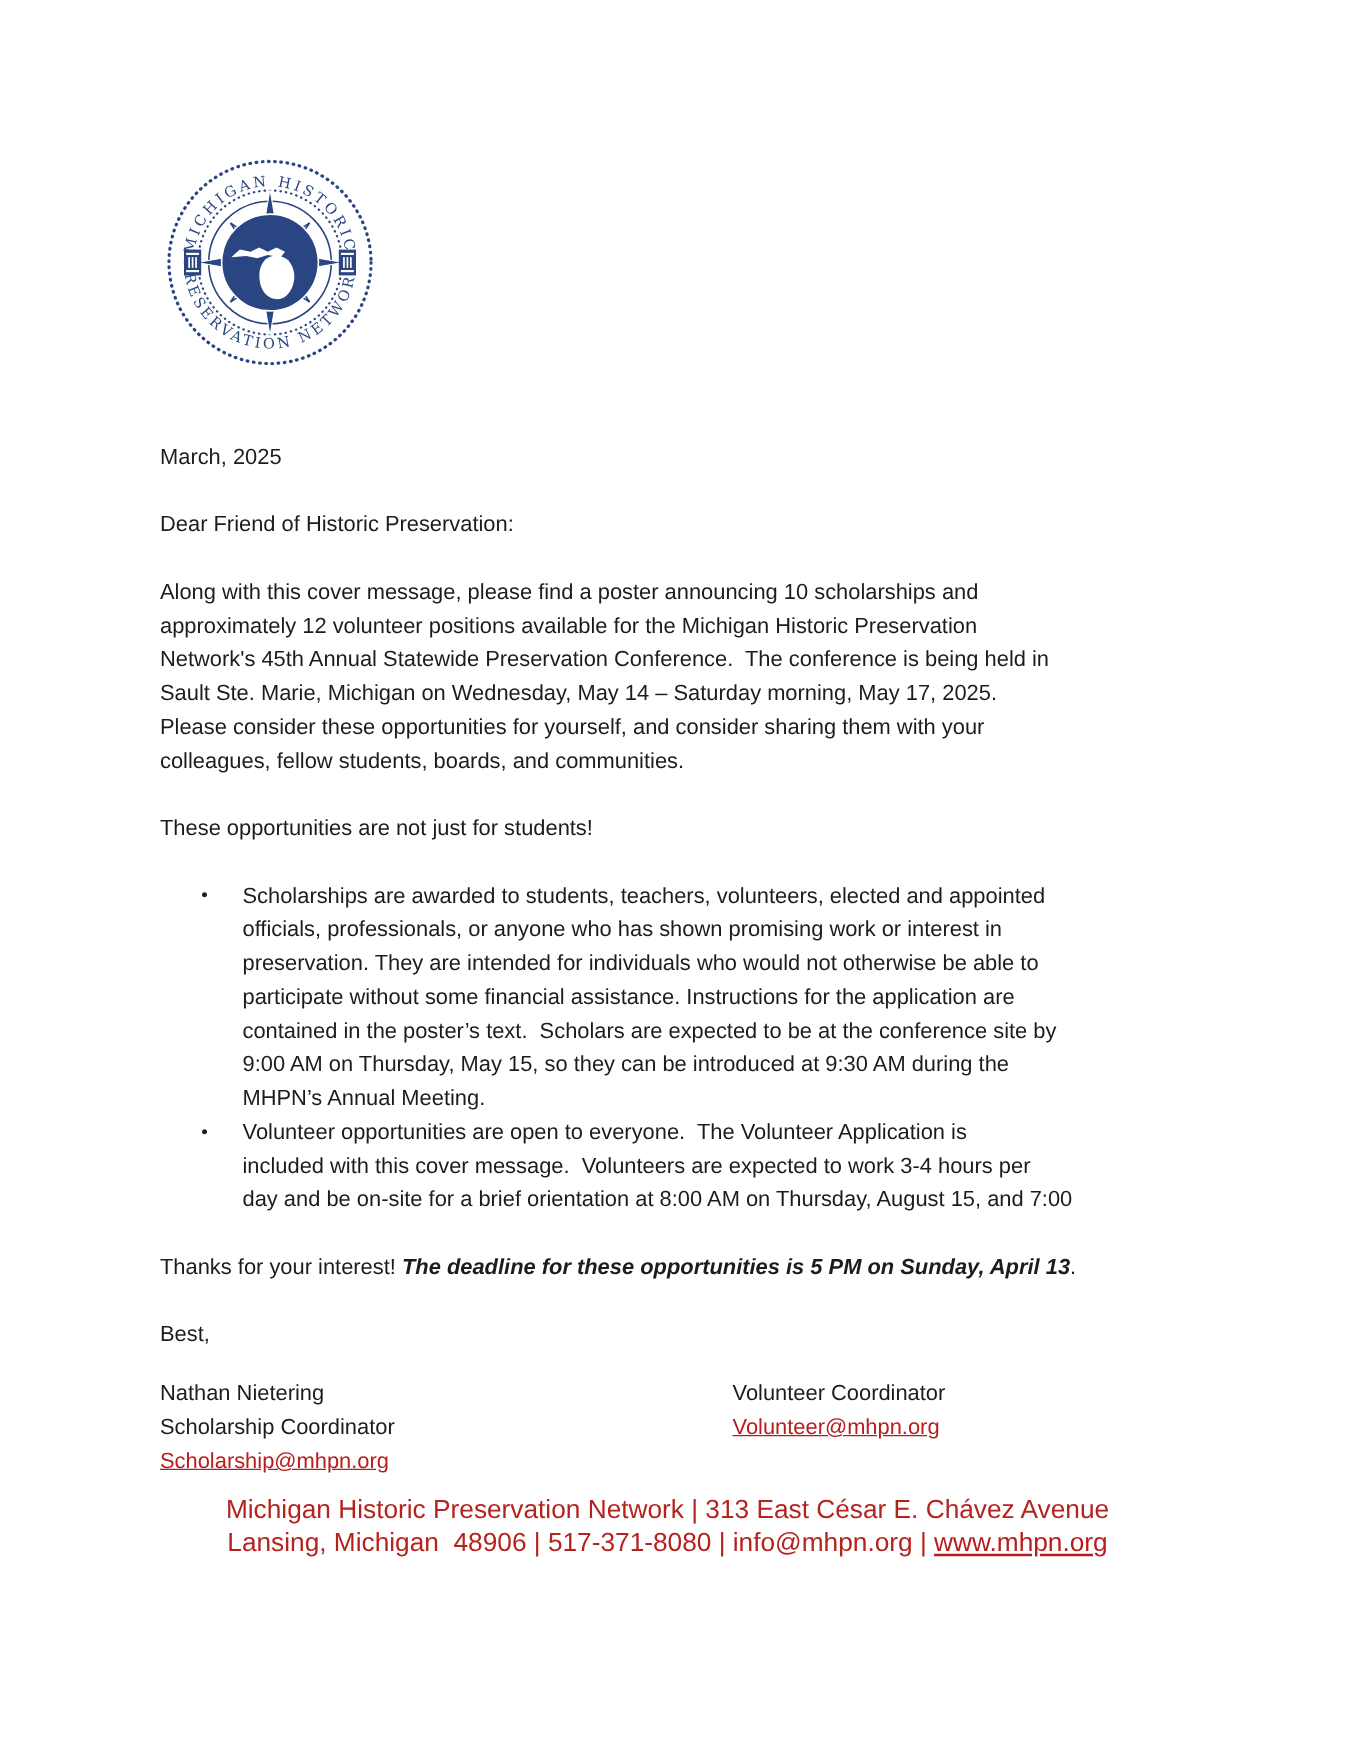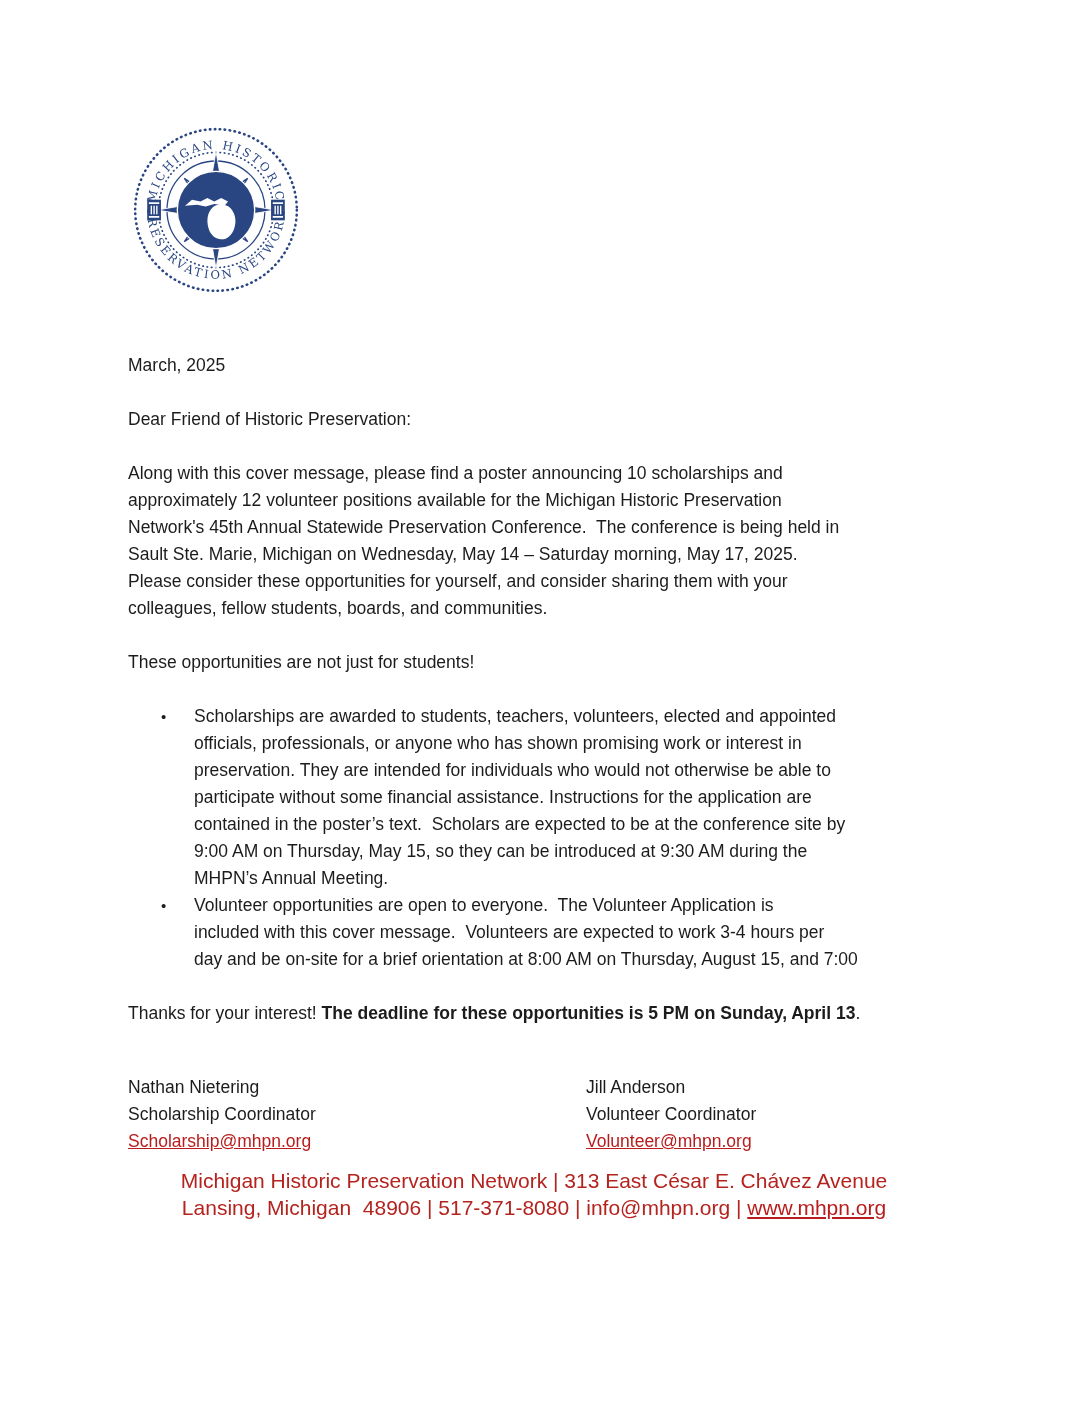--- a/index.html
+++ b/index.html
@@ -35,21 +35,21 @@
     align-items: flex-start;
   }
   .bullet-dot {
     width: 33px;
     padding-left: 33px;
     flex: 0 0 66px;
     font-size: 15px;
   }
   .bullet-lines { flex: 1 1 auto; }
   .thanks-line { white-space: pre; }
-  .thanks-line .bold { font-weight: 700; }
+  .thanks-line .bold { font-weight: 700; font-style: italic; }
   .signatures {
     display: flex;
     margin-top: 20px;
   }
   .sig-col-1 { width: 458px; }
   .sig-col-2 { flex: 1; }
   a.email-link, a.site-link {
     color: #b91c1c;
     text-decoration: underline;
   }
@@ -158,29 +158,29 @@
           <div class="line">included with this cover message.  Volunteers are expected to work 3-4 hours per</div>
           <div class="line">day and be on-site for a brief orientation at 8:00 AM on Thursday, August 15, and 7:00</div>
         </div>
       </div>
     </div>
     <div class="gap"></div>
 
     <div class="thanks-line"><span>Thanks for your interest! </span><span class="bold">The deadline for these opportunities is 5 PM on Sunday, April 13</span><span>.</span></div>
     <div class="gap"></div>
 
+    <div class="line">Best,</div>
 
     <div class="signatures">
       <div class="sig-col-1">
         <div class="line">Nathan Nietering</div>
         <div class="line">Scholarship Coordinator</div>
         <div class="line"><a href="#" class="email-link">Scholarship@mhpn.org</a></div>
       </div>
       <div class="sig-col-2">
-        <div class="line">Jill Anderson</div>
         <div class="line">Volunteer Coordinator</div>
         <div class="line"><a href="#" class="email-link">Volunteer@mhpn.org</a></div>
       </div>
     </div>
 
     <div class="footer">
       <div class="line">Michigan Historic Preservation Network | 313 East César E. Chávez Avenue</div>
       <div class="line"><span>Lansing, Michigan  48906 | 517-371-8080 | info@mhpn.org | </span><a href="#" class="site-link">www.mhpn.org</a></div>
     </div>
 

